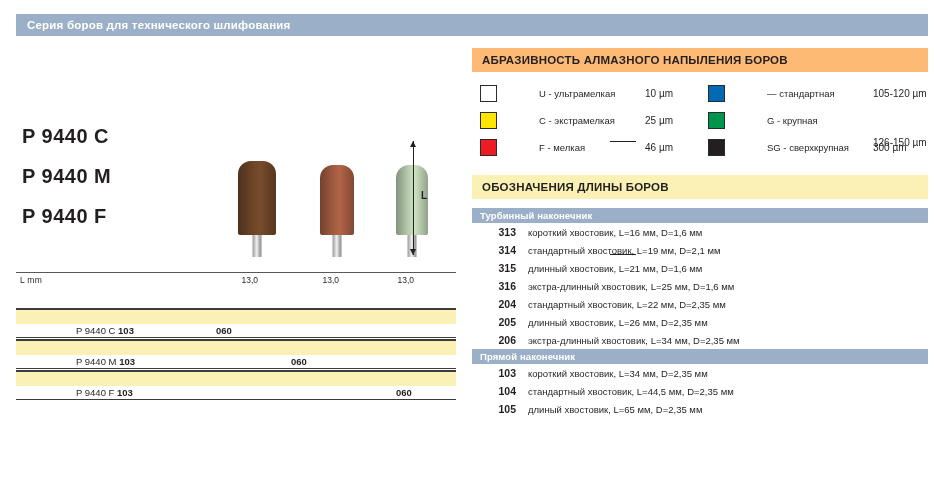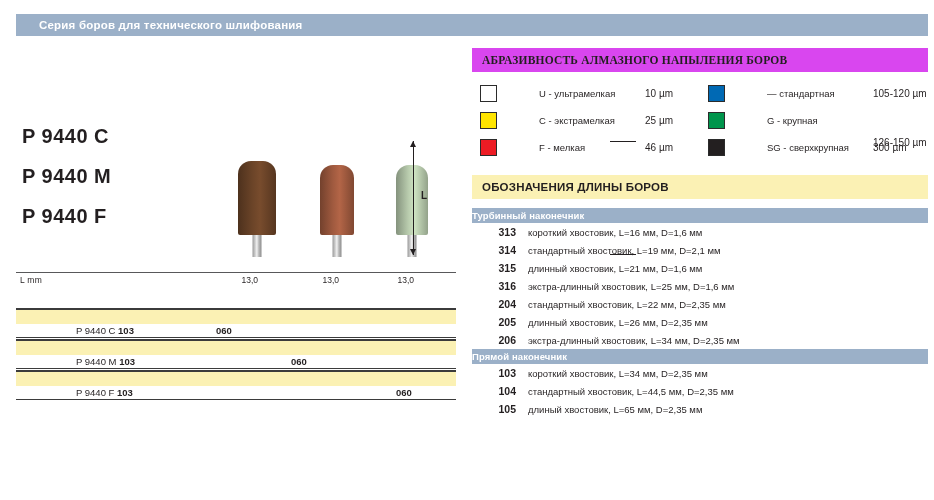--- a/index.html
+++ b/index.html
@@ -14,21 +14,21 @@
   .page{position:absolute;inset:0;}
 
   
   .titlebar{
     position:absolute;left:16px;top:14px;width:912px;height:22px;
     background:#9bb0c8;
     display:flex;align-items:center;
   }
   .titlebar .txt{
     color:#ffffff;font-size:11.5px;font-weight:bold;letter-spacing:.2px;
-    padding-left:23px;white-space:nowrap;
+    padding-left:11px;white-space:nowrap;
   }
 
   
   .left{position:absolute;left:0;top:40px;width:470px;height:340px;}
 
   .codes{position:absolute;left:22px;top:85px;}
   .code{
     font-size:20px;font-weight:bold;letter-spacing:.5px;
     margin-bottom:17px;white-space:nowrap;
   }
@@ -108,21 +108,21 @@
   .legname{font-size:9.5px;margin-left:42px;white-space:nowrap;}
   .legval{font-size:10px;white-space:nowrap;position:absolute;}
   .legrow .wrap{position:relative;flex:1;display:flex;align-items:center;}
 
   .yhead2{margin-top:14px;}
 
   
   .ltable{margin-top:9px;}
   .sechead{
     background:#9bb0c8;height:15px;display:flex;align-items:center;
-    color:#ffffff;font-size:9.5px;font-weight:bold;
+    color:#ffffff;font-size:9.5px;font-weight:bold;padding-left:8px;
     letter-spacing:.1px;
   }
   .lrow{display:flex;align-items:center;height:18px;}
   .lcode{
     width:56px;text-align:right;padding-right:12px;
     font-size:10.5px;font-weight:bold;flex:none;box-sizing:border-box;
   }
   .ldesc{font-size:9.5px;white-space:nowrap;}
 </style>
 </head>
@@ -202,21 +202,21 @@
           <span>P 9440 F </span><b>103</b>
         </div>
         <div class="val" style="left:380px;">060</div>
       </div>
 
     </div>
   </div>
 
   <div class="right">
 
-    <div class="yhead" style="background: #d946ef; font-family: Liberation Serif, serif;">
+    <div class="yhead" style="background: #fdba74;">
       <span>АБРАЗИВНОСТЬ АЛМАЗНОГО НАПЫЛЕНИЯ БОРОВ</span>
     </div>
 
     <div class="legend">
       <div class="legcol">
         <div class="legrow">
           <span class="sw" id="sw0" style="background: rgb(255, 255, 255);"></span>
           <span class="wrap">
             <span class="legname">U - ультрамелкая</span>
             <span class="legval" style="left:148px;">10 µm</span>

